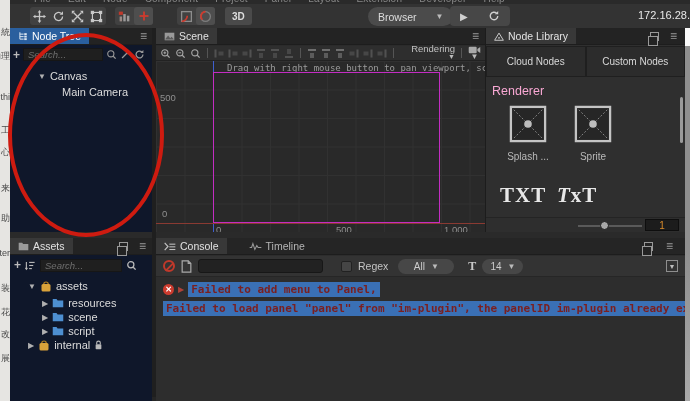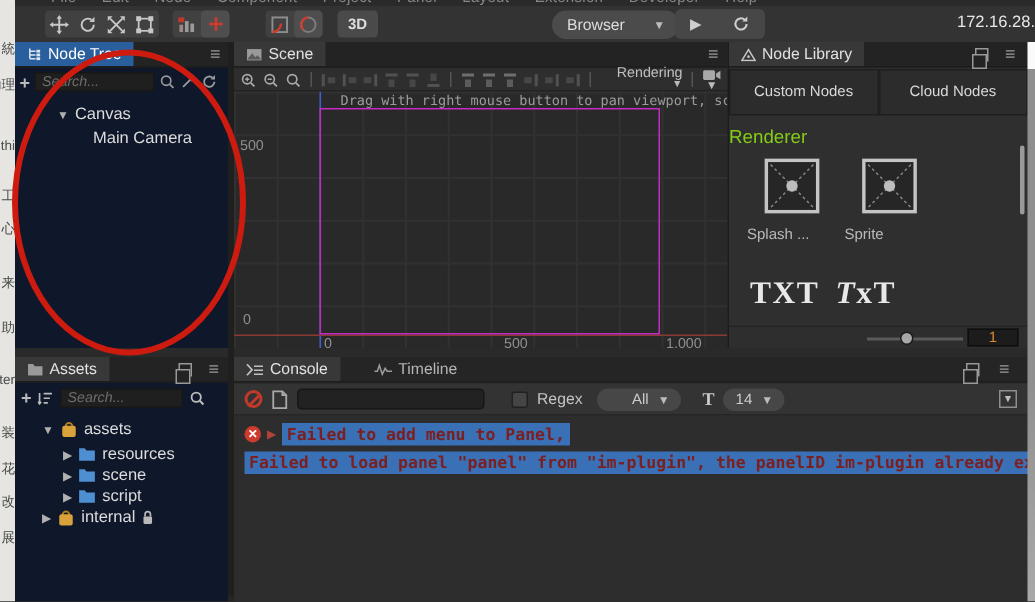--- a/index.html
+++ b/index.html
@@ -114,22 +114,22 @@
   .ruler-lab { position:absolute; color:#8f8f8f; font-size:9.5px; }
 
   
   #node-library { left:485px; top:28px; width:200px; height:204px;
                   border-left:1px solid #1c1c1c; background:#2f2f2f; }
   .nl-tabs { position:absolute; left:0; top:18px; right:0; height:31px; display:flex; }
   .nl-tab { flex:1; border:1px solid #1f1f1f; background:#2c2c2c; color:#d8d8d8;
             font-size:10px; text-align:center; display:flex; align-items:center;
             justify-content:center; padding:1px 4px; line-height:11px; }
   .nl-tab.active { background:#3b3b3b; border-bottom-color:#3b3b3b; }
-  .nl-section { position:absolute; left:0; top:56px; color:#84cc16; font-size:12.5px; }
-  .nl-item { position:absolute; width:60px; text-align:left; }
+  .nl-section { position:absolute; left:6px; top:56px; color:#f9a8d4; font-size:12.5px; }
+  .nl-item { position:absolute; width:60px; text-align:center; }
   .nl-item .lab { margin-top:8px; color:#b9b9b9; font-size:10px; }
   .txt-glyph { position:absolute; font-family:"Liberation Serif", serif;
                font-weight:bold; font-size:21px; color:#e8e8e8; letter-spacing:1px; }
   .txt-glyph.rt::first-letter { font-style:italic; }
   .nl-footer { position:absolute; left:0; bottom:0; right:0; height:15px;
                background:#2e2e2e; border-top:1px solid #242424; }
   .slider-track { position:absolute; left:92px; top:7px; width:64px; height:2px;
                   background:#5a5a5a; }
   .slider-handle { position:absolute; left:114px; top:3px; width:9px; height:9px;
                    border-radius:50%; background:#a8a8a8; border:1px solid #1c1c1c; }
@@ -515,22 +515,22 @@
             <path d="M8 1.5L15 13H1z" fill="none" stroke="#c8c8c8" stroke-width="1.6"></path>
             <circle cx="8" cy="9" r="1.4" fill="#c8c8c8"></circle>
           </svg>
         <span>Node Library</span>
       </div>
       <span class="float-ic" style="right:26px"></span>
       <span class="hamburger" style="right:8px">≡</span>
     </div>
 
     <div class="nl-tabs">
+      <div class="nl-tab">Cloud Nodes</div>
       <div class="nl-tab">Custom Nodes</div>
-      <div class="nl-tab">Cloud Nodes</div>
     </div>
 
     <div class="nl-section">Renderer</div>
 
     <div class="nl-item" style="left:12px; top:77px">
       <svg width="38" height="38" viewBox="0 0 40 40" style="margin:0 auto">
         <rect x="2" y="2" width="36" height="36" fill="#262626" stroke="#c4c4c4" stroke-width="2.4"></rect>
         <line x1="5" y1="5" x2="35" y2="35" stroke="#8a8a8a" stroke-width="1" stroke-dasharray="2 2"></line>
         <line x1="35" y1="5" x2="5" y2="35" stroke="#8a8a8a" stroke-width="1" stroke-dasharray="2 2"></line>
         <circle cx="20" cy="20" r="4" fill="#bdbdbd"></circle>
@@ -584,21 +584,21 @@
 
     <div class="cn-toolbar">
       <span class="clear-ic"></span>
       <svg width="11" height="13" viewBox="0 0 12 15">
           <path d="M1 1h7l3 3v10H1z" fill="none" stroke="#a9a9a9" stroke-width="1.4"></path>
           <path d="M8 1v3h3" fill="none" stroke="#a9a9a9" stroke-width="1.4"></path>
         </svg>
       <input class="cn-input" style="">
       <span class="checkbox"></span>
       <span class="cn-label">Regex</span>
-      <div class="pill" style="width:56px; justify-content:flex-end; margin-left:4px">
+      <div class="pill" style="width:56px; justify-content:center; margin-left:4px">
         <span>All</span>
         <span class="caret">▼</span>
       </div>
       <span class="t-ic" style="margin-left:8px">T</span>
       <div class="pill">
         <span>14</span>
         <span class="caret">▼</span>
       </div>
       <span class="collapse-ic">▼</span>
     </div>

